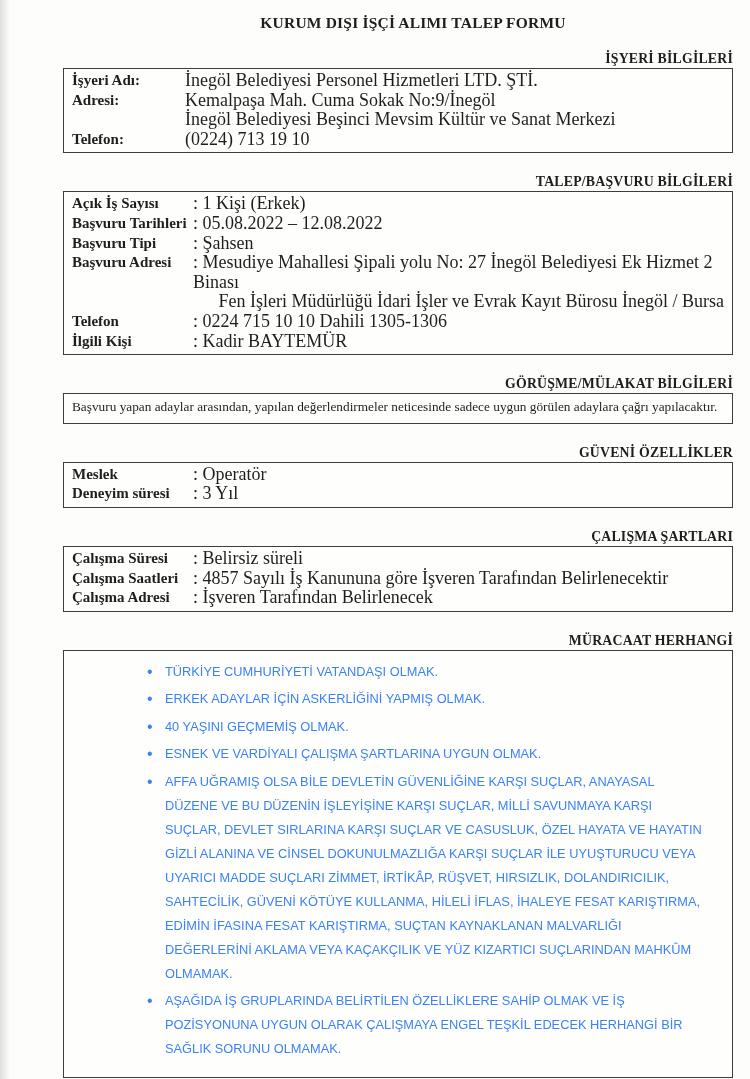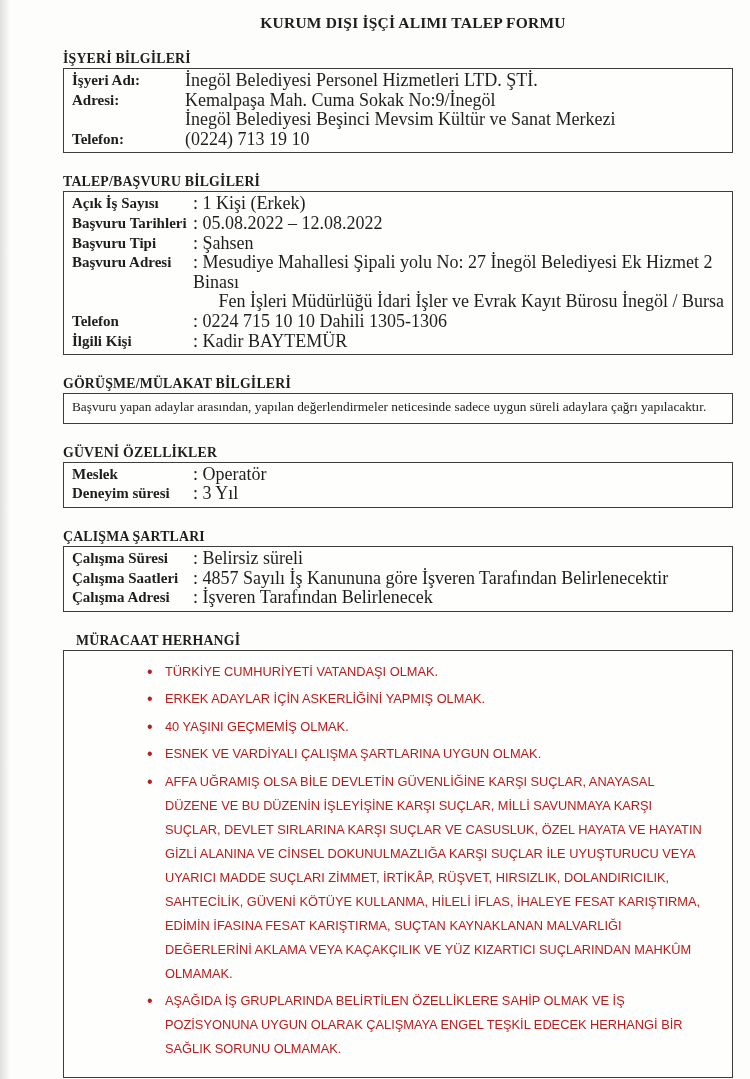--- a/index.html
+++ b/index.html
@@ -32,20 +32,21 @@
     font-size: 15.5px;
     letter-spacing: 0.2px;
     padding-top: 14px;
     padding-left: 30px; 
   }
   .sec-heading {
     font-weight: bold;
     font-size: 13.8px;
     letter-spacing: 0.2px;
     margin: 21px 0 1px 0;
+    text-align: right;
   }
   .sec-heading.first { margin-top: 19px; }
   .sec-heading.indented { padding-left: 13px; }
   .box {
     border: 1.4px solid #3d3d3d;
     padding: 2px 8px 3px 8px;
     background: rgba(255,255,255,0.4);
   }
   .info-row { display: flex; align-items: flex-start; }
   .row-label {
@@ -78,21 +79,21 @@
     padding: 0;
     width: 562px;
     list-style: none;
   }
   .req-list li {
     position: relative;
     padding-left: 20px;
     font-family: "Liberation Sans", sans-serif;
     font-size: 12.8px;
     line-height: 24px;
-    color: #b91c1c;
+    color: #3b82f6;
     margin-bottom: 3.5px;
   }
   .req-list li::before {
     content: "\2022";
     position: absolute; left: 2px; top: 0;
     font-size: 16px;
     line-height: 24px;
   }
 </style>
 </head>
@@ -148,21 +149,21 @@
         <div class="row-value">: 0224 715 10 10 Dahili 1305-1306</div>
       </div>
       <div class="info-row">
         <div class="row-label">İlgili Kişi</div>
         <div class="row-value">: Kadir BAYTEMÜR</div>
       </div>
     </div>
 
     <div class="sec-heading">GÖRÜŞME/MÜLAKAT BİLGİLERİ</div>
     <div class="box">
-      <div class="para">Başvuru yapan adaylar arasından, yapılan değerlendirmeler neticesinde sadece uygun süreli adaylara çağrı yapılacaktır.</div>
+      <div class="para">Başvuru yapan adaylar arasından, yapılan değerlendirmeler neticesinde sadece uygun görülen adaylara çağrı yapılacaktır.</div>
     </div>
 
     <div class="sec-heading">GÜVENİ ÖZELLİKLER</div>
     <div class="box w2">
       <div class="info-row">
         <div class="row-label">Meslek</div>
         <div class="row-value">: Operatör</div>
       </div>
       <div class="info-row">
         <div class="row-label">Deneyim süresi</div>

